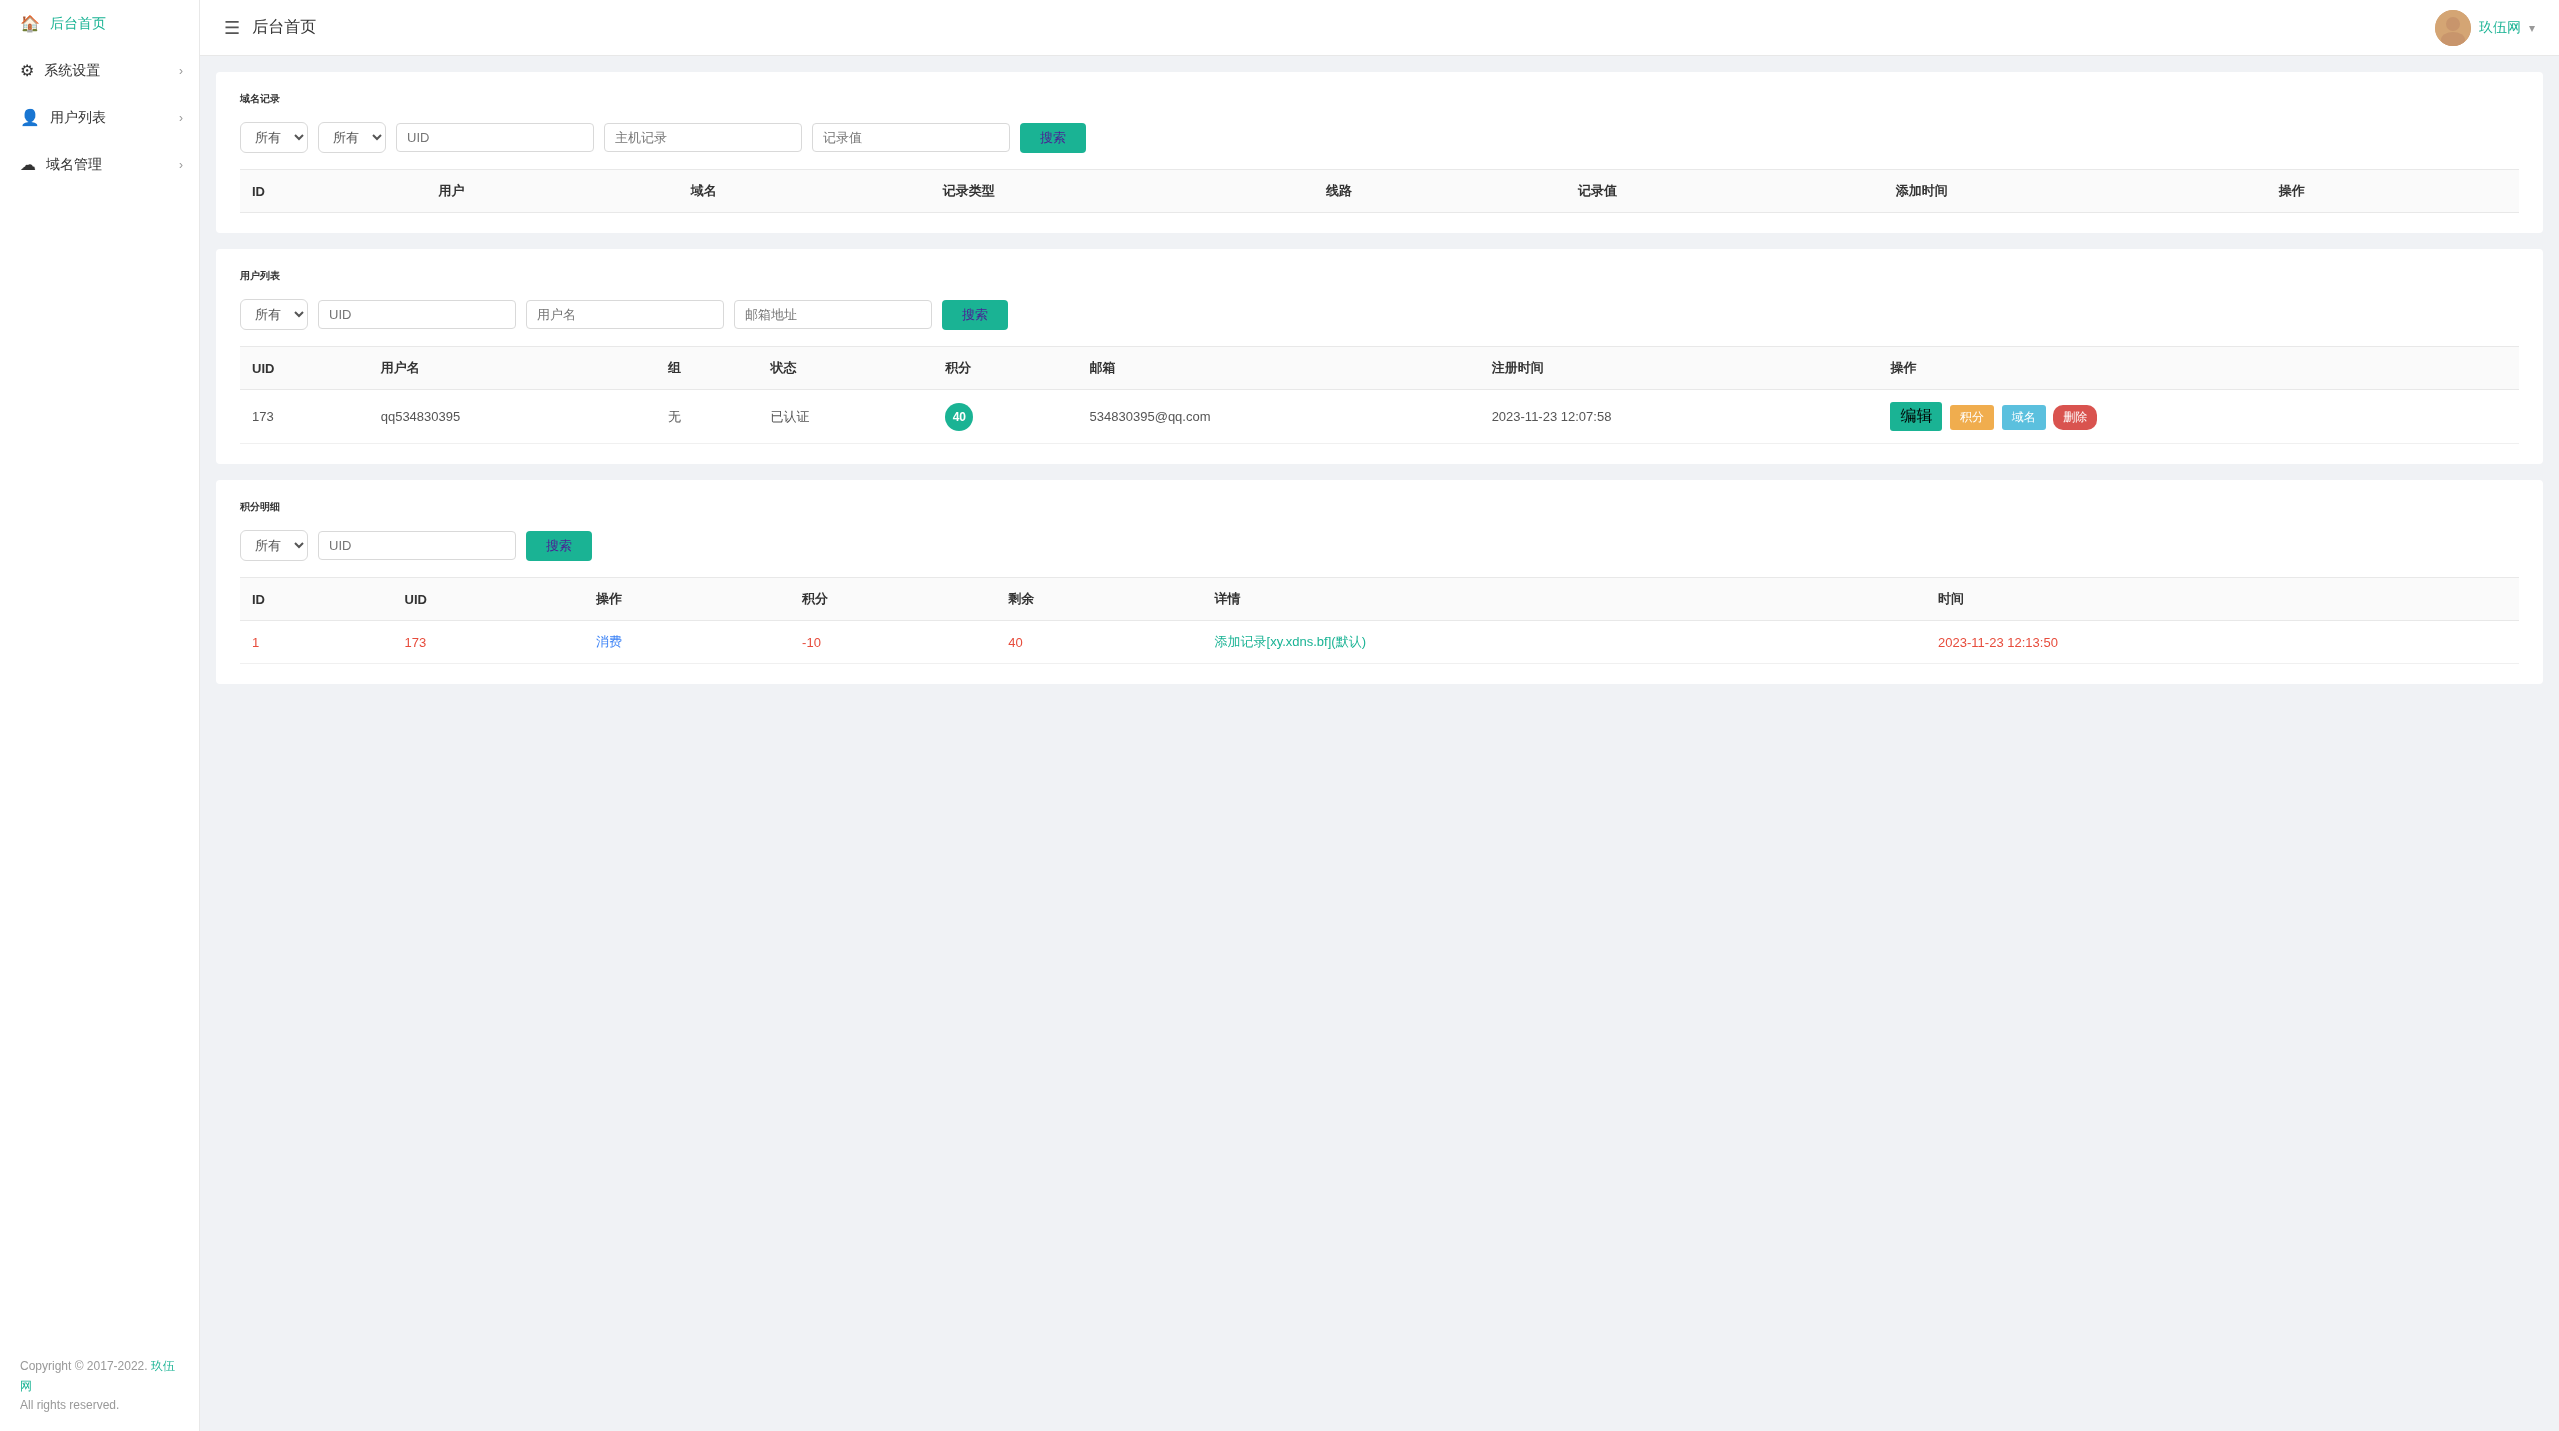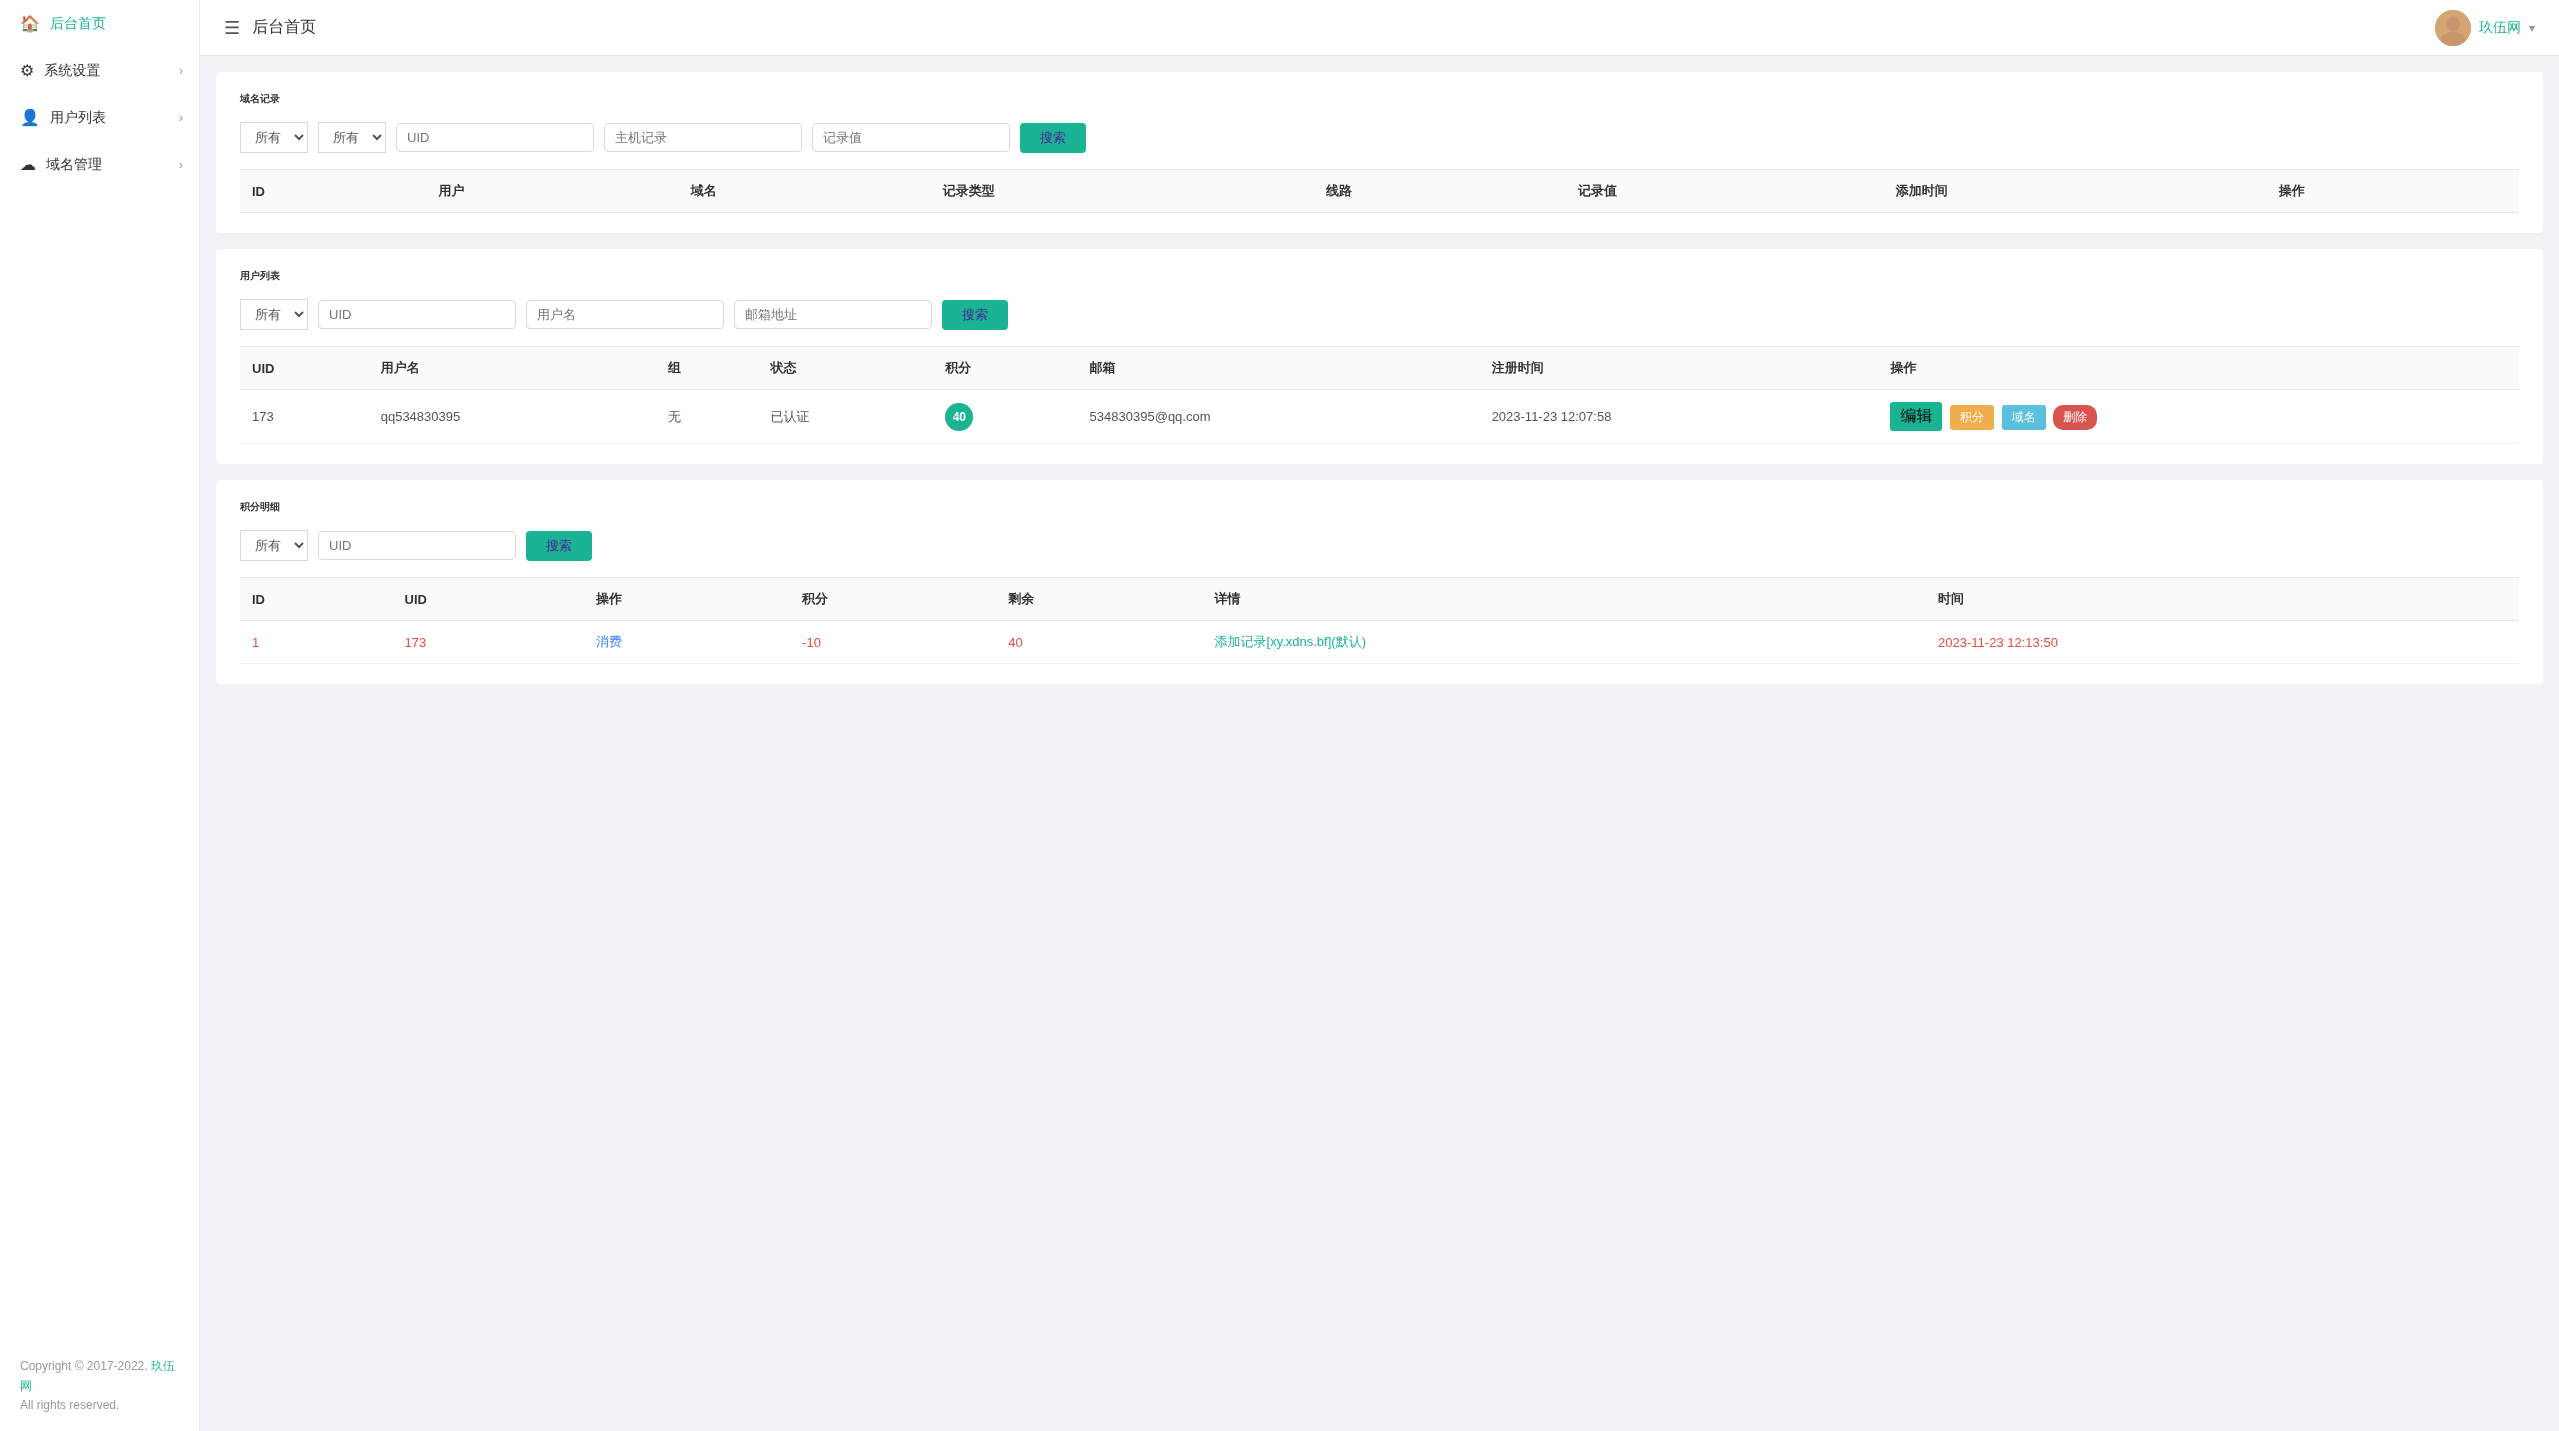--- a/index.html
+++ b/index.html
@@ -93,21 +93,21 @@
     .filter-row {
       display: flex;
       align-items: center;
       gap: 10px;
       margin-bottom: 16px;
       flex-wrap: wrap;
     }
     .filter-row select {
       padding: 6px 10px;
       border: 1px solid #d9d9d9;
-      border-radius: 0;
+      border-radius: 6px;
       background: #fff;
       color: #555;
       font-size: 13px;
       cursor: pointer;
       appearance: auto;
     }
     .filter-row input {
       padding: 6px 10px;
       border: 1px solid #d9d9d9;
       border-radius: 4px;

